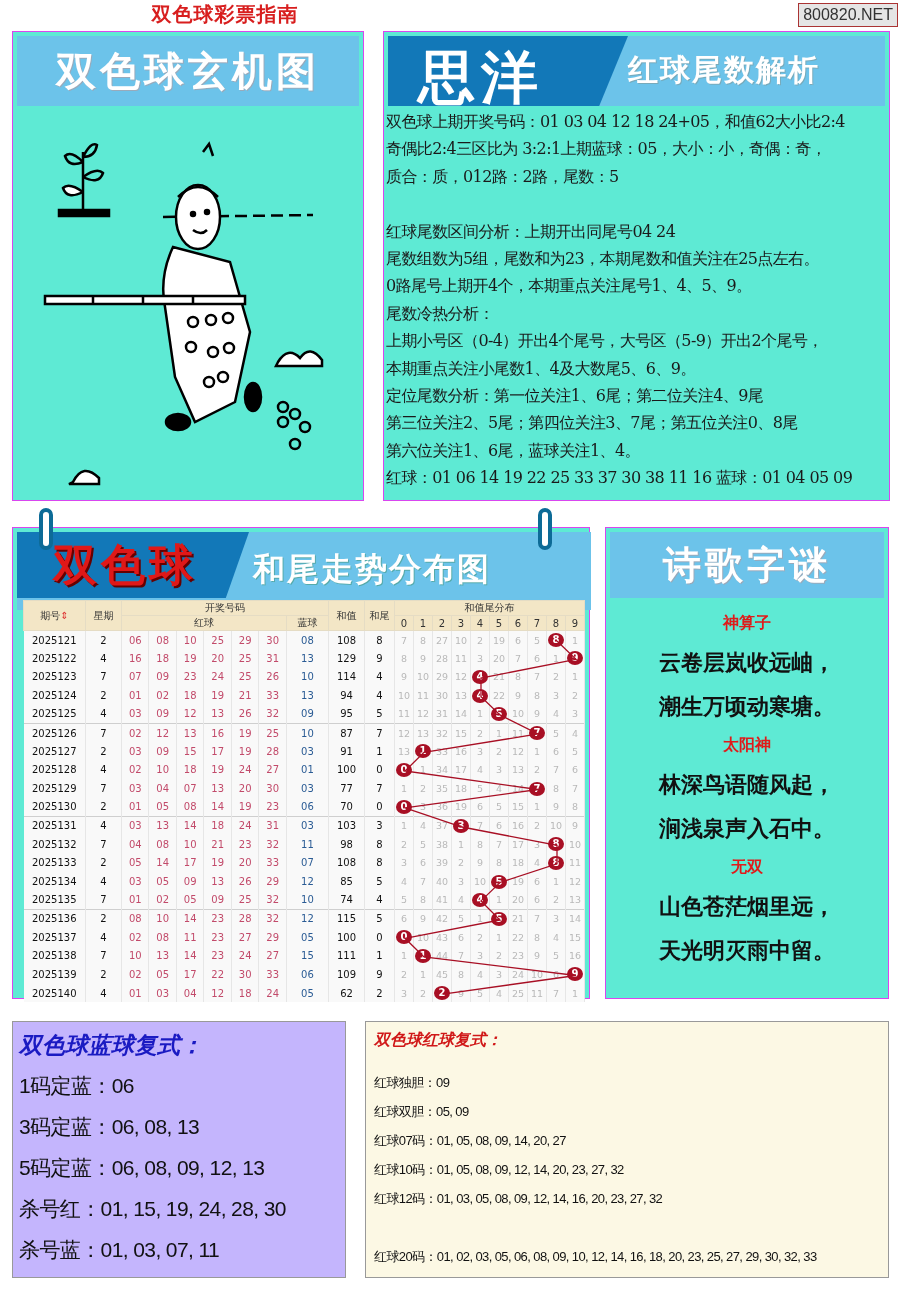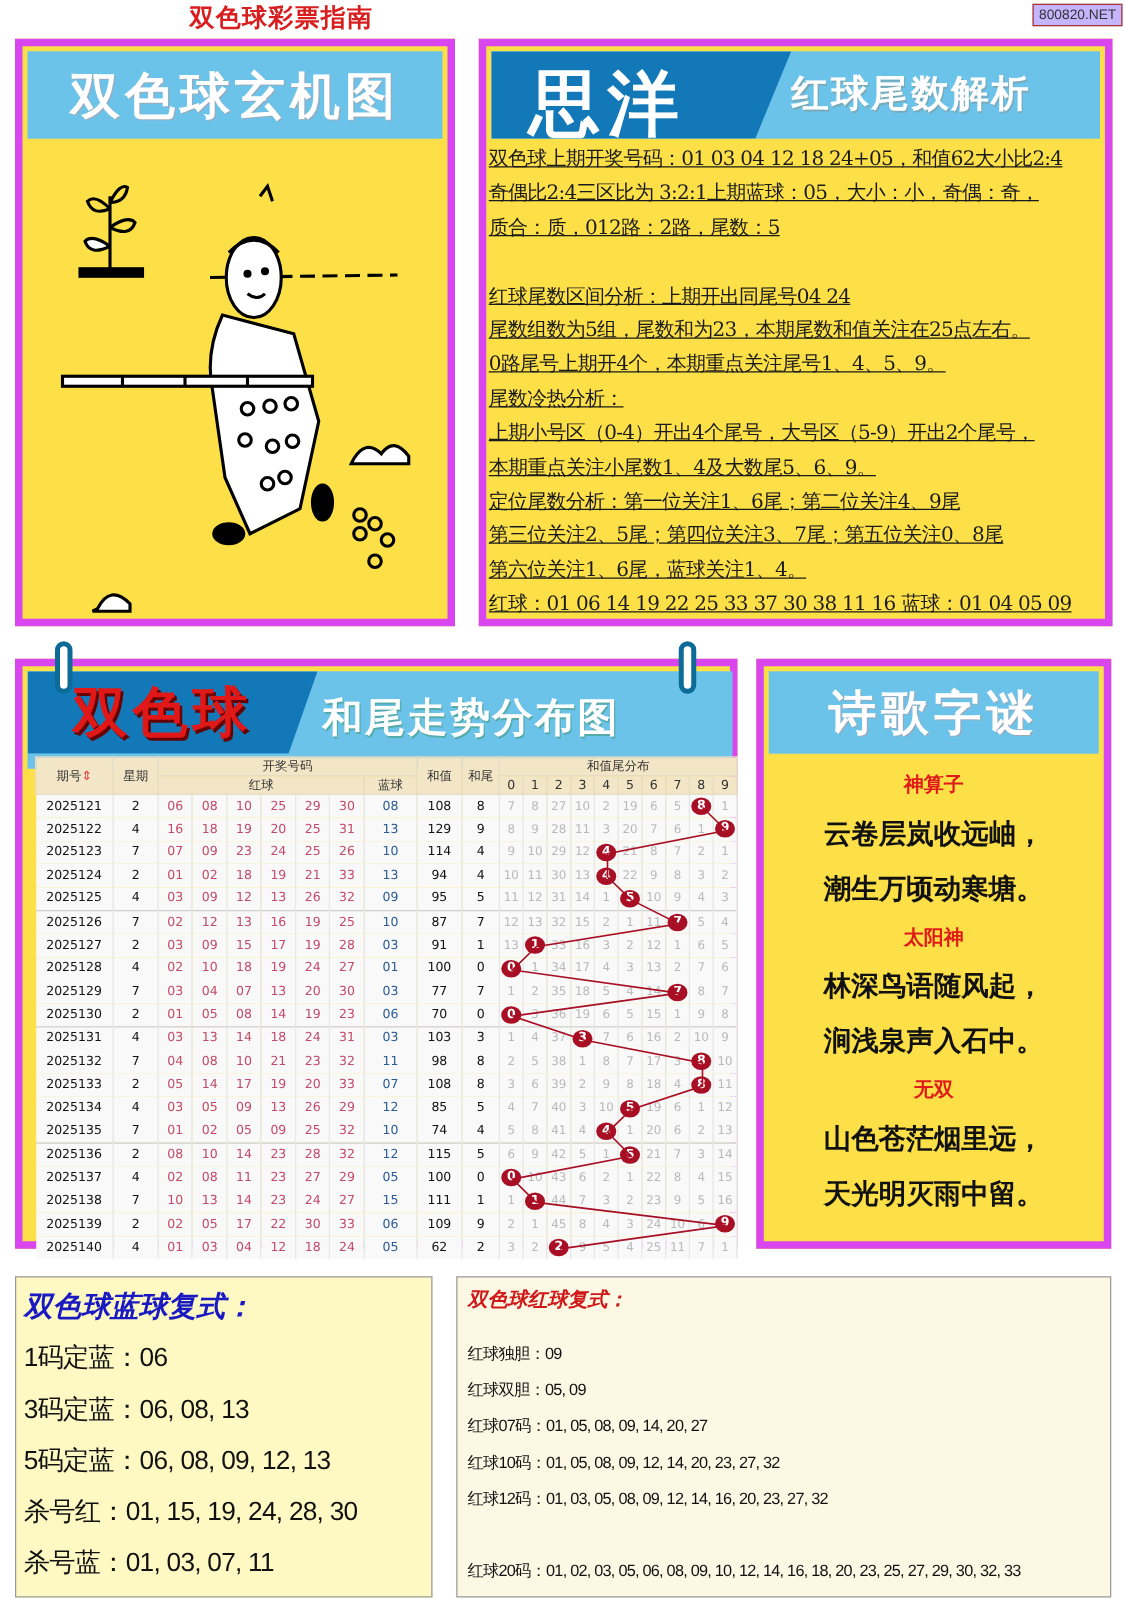--- a/index.html
+++ b/index.html
@@ -1,36 +1,36 @@
 <!DOCTYPE html>
 <html><head>
 <meta charset="utf-8">
 <style>
   * { box-sizing: border-box; margin: 0; padding: 0; }
   body { width: 900px; height: 1298px; background: #fff; font-family: "DejaVu Sans", sans-serif; position: relative; overflow: hidden; color: #111; }
   .abs { position: absolute; }
 
   .top-title { left: 110px; top: 0; width: 230px; height: 28px; color: #d81e1e; font-weight: bold; font-size: 20px; font-family: "DejaVu Serif", serif; letter-spacing: 1px; text-align: center; line-height: 28px; }
-  .site-badge { right: 2px; top: 3px; border: 1px solid #a33; color: #333; font-size: 11px; padding: 2px 4px; font-family: "Liberation Sans Narrow","Liberation Sans", sans-serif; background:#c4b5fd; }
-
-  .panel { border: 6px solid #d946ef; background: #fde047; }
+  .site-badge { right: 2px; top: 3px; border: 1px solid #a33; color: #333; font-size: 16px; padding: 2px 4px; font-family: "Liberation Sans Narrow","Liberation Sans", sans-serif; background:#e5e5e5; }
+
+  .panel { border: 1px solid #d946ef; background: #5eead4; }
   .banner-blue { background: #6cc3ea; color: #fff; font-weight: bold; text-shadow: 1px 1px 0 #9ab; display:flex; align-items:center; justify-content:center; }
 
   
   .p1 { left: 12px; top: 31px; width: 352px; height: 470px; }
   .p1 .banner-blue { position: absolute; left: 4px; top: 4px; right: 4px; height: 70px; font-size: 40px; letter-spacing: 4px; font-family: "DejaVu Serif", serif; }
   .illus { position: absolute; left: 20px; top: 90px; width: 310px; height: 370px; }
 
   
   .p2 { left: 383px; top: 31px; width: 507px; height: 470px; }
   .p2 .hdr { position: absolute; left: 4px; top: 4px; right: 4px; height: 70px; background: #6cc3ea; overflow: hidden; }
   .p2 .hdr .dark { position: absolute; left: 0; top: 0; height: 70px; width: 240px; background: #1278b8; clip-path: polygon(0 0, 100% 0, 88% 100%, 0 100%); }
   .p2 .hdr .author { position: absolute; left: 30px; top: 4px; font-size: 57px; color: #fff; font-weight: bold; font-family: "DejaVu Serif", serif; letter-spacing: 6px; }
   .p2 .hdr .sub { position: absolute; left: 240px; top: 14px; font-size: 30px; color: #fff; font-weight: bold; font-family: "DejaVu Serif", serif; letter-spacing: 2px; text-shadow: 1px 1px 0 #7ab; }
-  .analysis { position: absolute; left: 2px; top: 76px; right: 4px; font-size: 16px; line-height: 27.4px; font-family: "DejaVu Serif", serif; color: #1a1a1a; text-decoration: underline; }
+  .analysis { position: absolute; left: 2px; top: 76px; right: 4px; font-size: 16px; line-height: 27.4px; font-family: "DejaVu Serif", serif; color: #1a1a1a; }
   .analysis .line { white-space: nowrap; letter-spacing: -0.6px; }
   .analysis .blank { height: 27.4px; }
 
   
   .p3 { left: 12px; top: 527px; width: 578px; height: 472px; }
   .p3 .hdr { position: absolute; left: 4px; top: 4px; right: -2px; height: 78px; background: #6cc3ea; overflow: hidden; }
   .p3 .hdr .dark { position: absolute; left: 0; top: 0; height: 66px; width: 232px; background: #1278b8; clip-path: polygon(0 0, 100% 0, 90% 100%, 0 100%); }
   .p3 .hdr .red { position: absolute; left: 36px; top: 4px; font-size: 44px; color: #e01818; font-weight: bold; font-family: "DejaVu Serif", serif; letter-spacing: 4px; text-shadow: 2px 2px 0 #600; }
   .p3 .hdr .sub { position: absolute; left: 236px; top: 16px; font-size: 32px; color: #fff; font-weight: bold; font-family: "DejaVu Serif", serif; letter-spacing: 2px; text-shadow: 1px 1px 0 #5aa; }
   .clip { position: absolute; width: 14px; height: 42px; border: 4px solid #0d6b97; border-radius: 8px; background: #fff; }
@@ -46,21 +46,21 @@
   .lines { position: absolute; left: 0; top: 0; pointer-events: none; }
 
   
   .p4 { left: 605px; top: 527px; width: 284px; height: 472px; }
   .p4 .banner-blue { position: absolute; left: 4px; top: 4px; right: 4px; height: 66px; font-size: 38px; letter-spacing: 4px; font-family: "DejaVu Serif", serif; }
   .poem { position: absolute; left: 0; right: 0; top: 78px; text-align: center; font-family: "DejaVu Serif", serif; }
   .poem .ptitle { color: #e01a1a; font-size: 16px; font-weight: bold; height: 34px; line-height: 34px; }
   .poem .pline { font-size: 22px; font-weight: bold; height: 44px; line-height: 44px; color: #111; }
 
   
-  .p5 { left: 12px; top: 1021px; width: 334px; height: 257px; background: #fef9c3; border:1px solid #999; }
+  .p5 { left: 12px; top: 1021px; width: 334px; height: 257px; background: #c4b5fd; border:1px solid #999; }
   .p5 .ttl { position: absolute; left: 6px; top: 8px; font-size: 23px; color: #1a1ac2; font-weight: bold; font-style: italic; font-family: "DejaVu Serif", serif; }
   .p5 .row { position: absolute; left: 6px; font-size: 21px; font-family: "Liberation Sans", sans-serif; letter-spacing: -0.6px; white-space: nowrap; }
   .p6 { left: 365px; top: 1021px; width: 524px; height: 257px; background: #fcf8e4; border:1px solid #999; }
   .p6 .ttl { position: absolute; left: 8px; top: 8px; font-size: 16px; color: #d01818; font-weight: bold; font-style: italic; font-family: "DejaVu Serif", serif; }
   .p6 .row { position: absolute; left: 8px; font-size: 13px; font-family: "Liberation Sans", sans-serif; letter-spacing: -0.6px; white-space: nowrap; }
 </style>
 </head>
 <body>
 
 <div class="abs top-title">双色球彩票指南</div>

